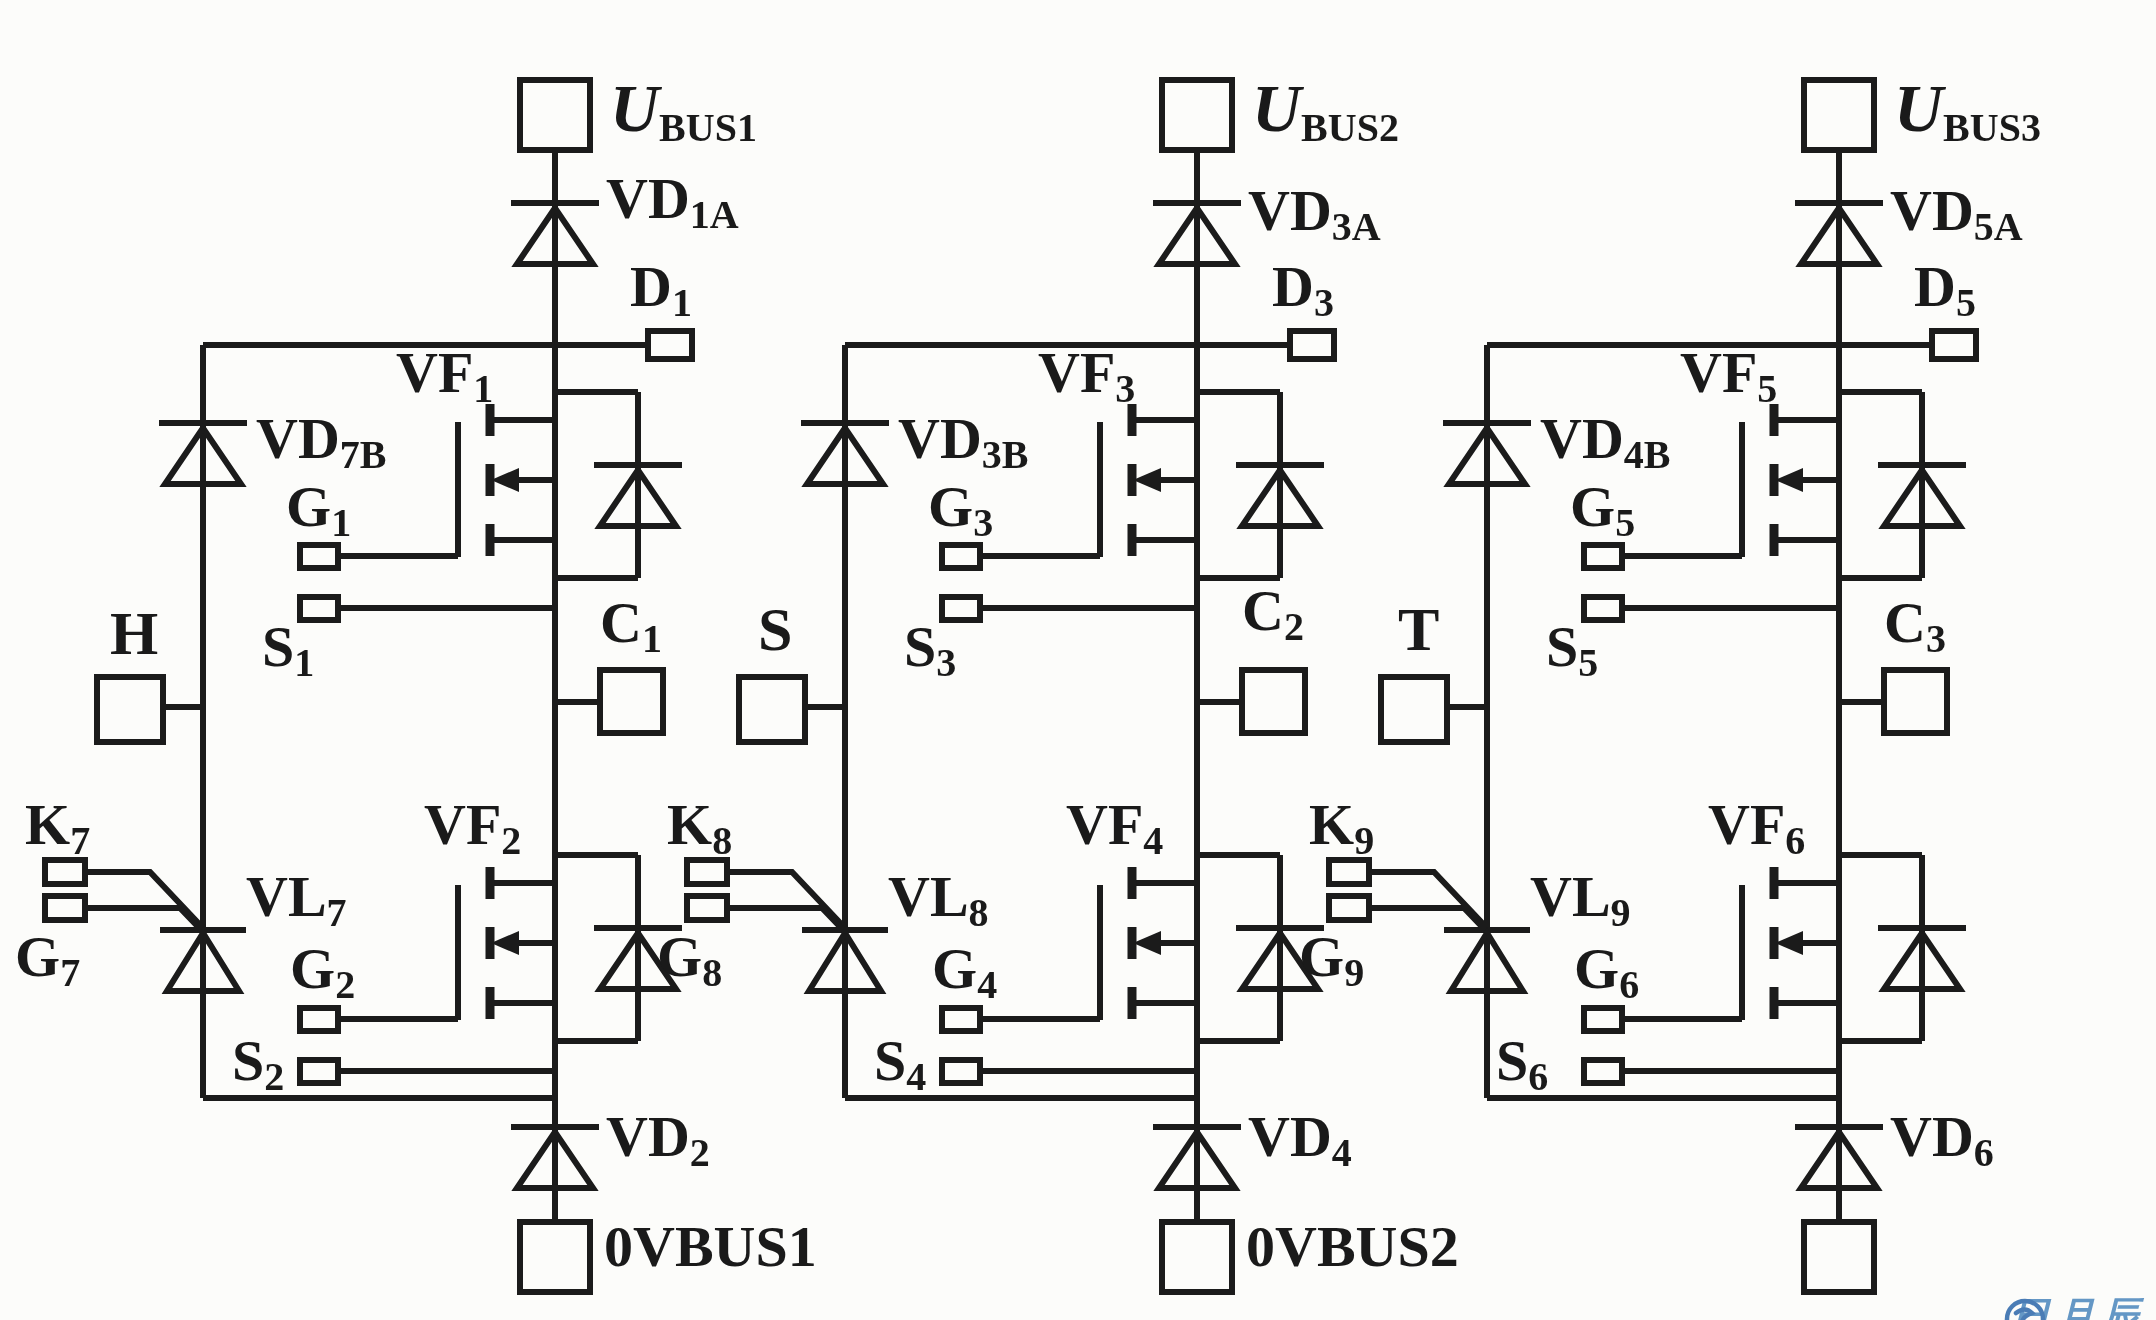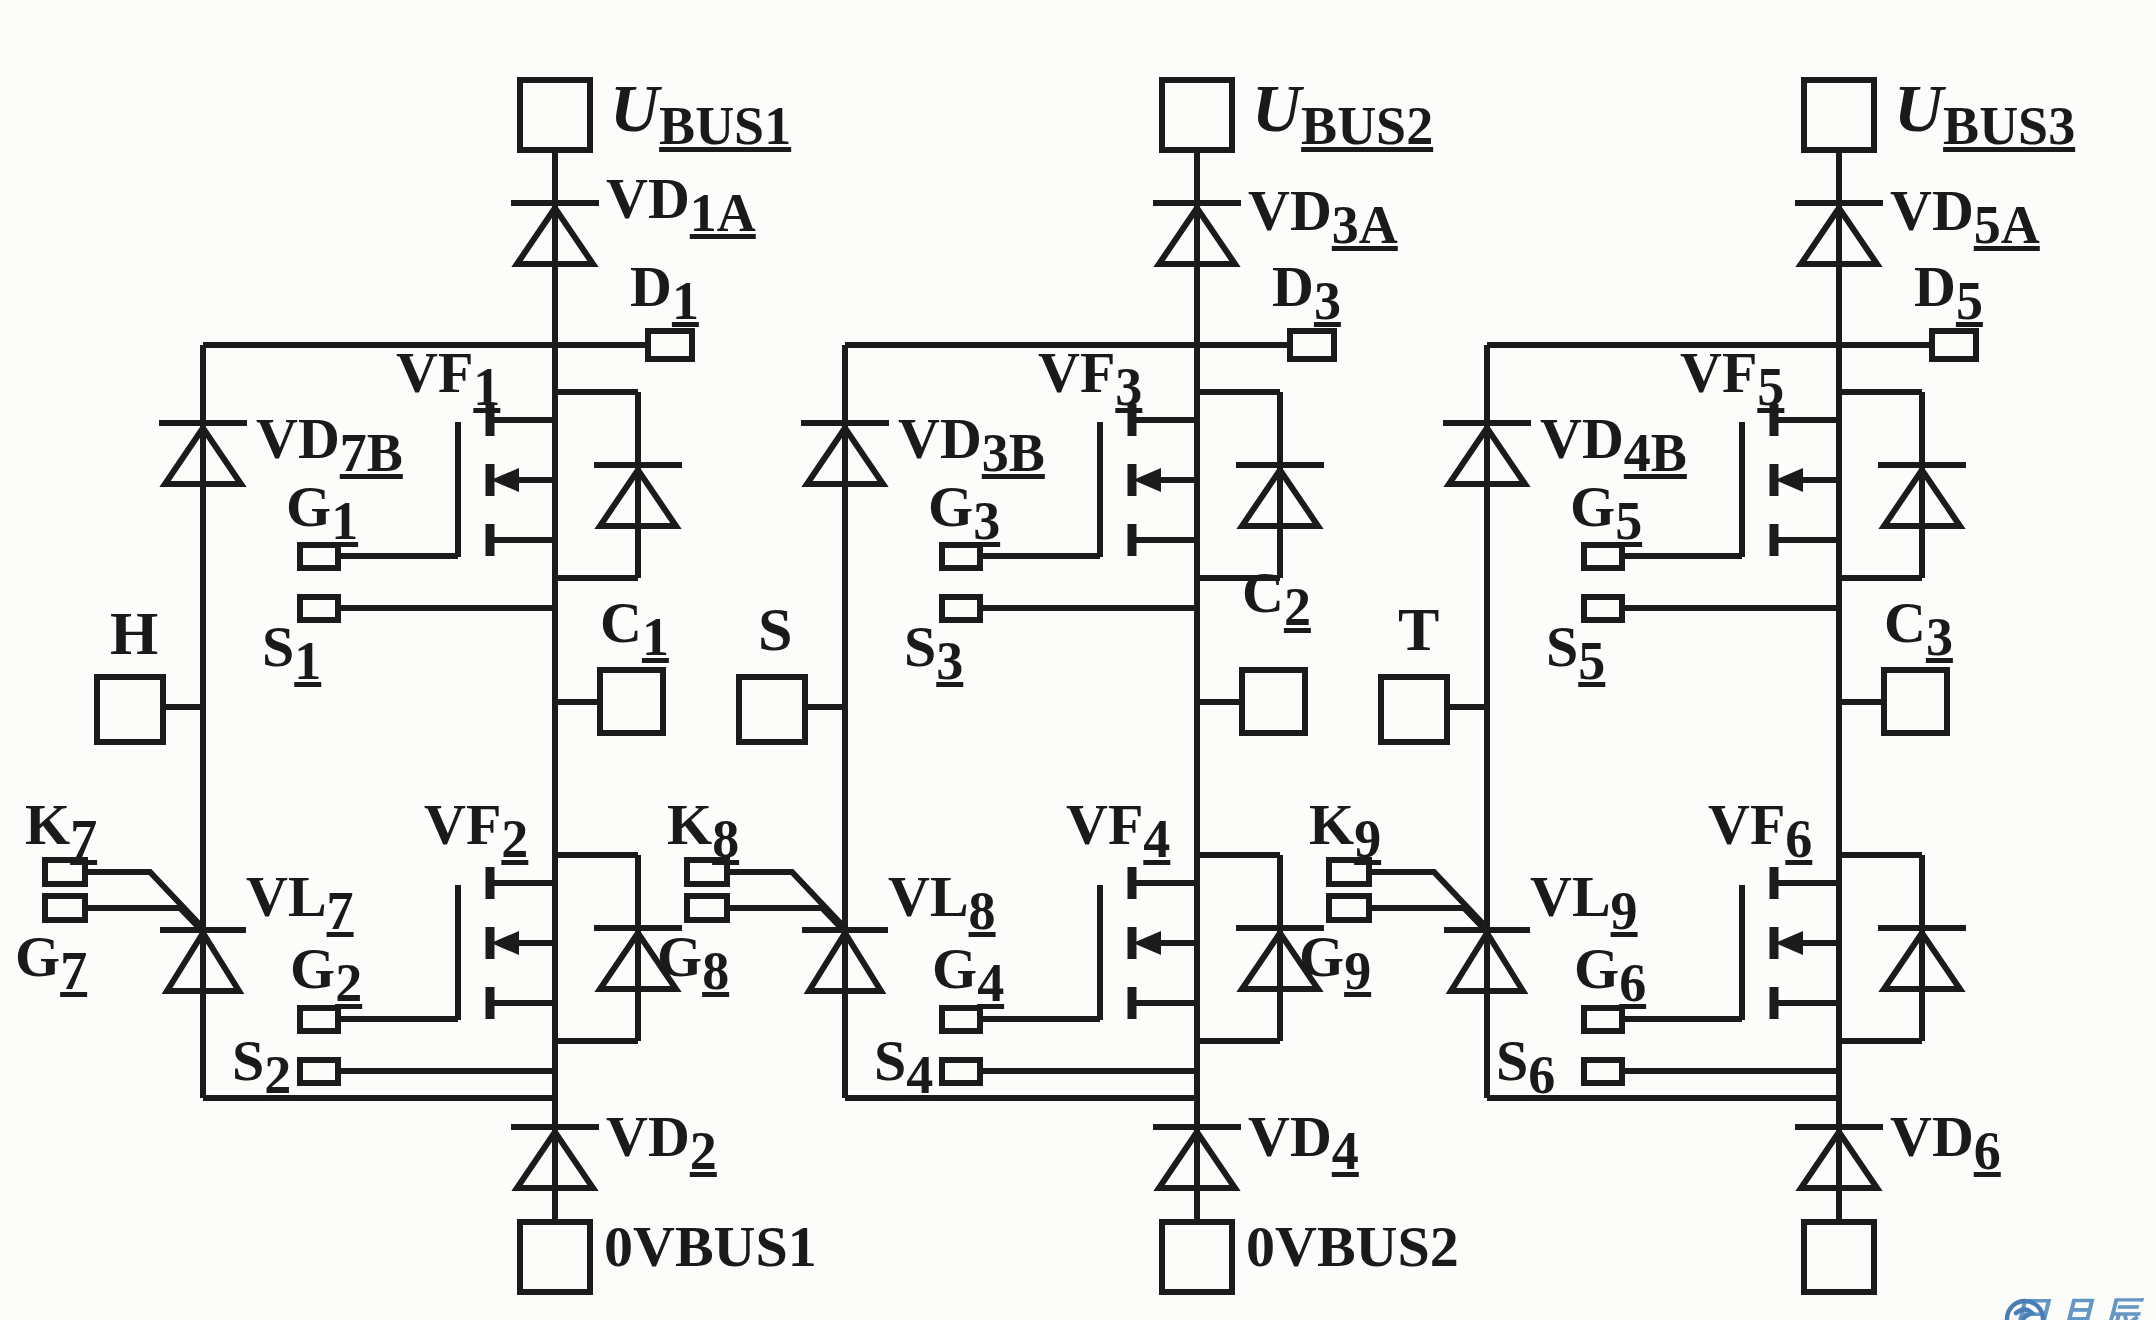--- a/index.html
+++ b/index.html
@@ -1,21 +1,21 @@
 <!DOCTYPE html>
 <html><head>
 <meta charset="utf-8">
 <style>
   html,body{margin:0;padding:0;background:#ffffff;}
   .stage{position:relative;width:2156px;height:1320px;background:#fcfcfa;overflow:hidden;
          font-family:"Liberation Serif", serif;}
   svg{position:absolute;left:0;top:0;}
   .lbl{position:absolute;font-family:"Liberation Serif", serif;font-weight:600;
        font-size:58px;color:#1a1a1a;line-height:1;white-space:nowrap;}
-  .lbl .sub{font-size:54px;vertical-align:-0.24em;text-decoration:underline;}
+  .lbl .sub{font-size:40px;vertical-align:-0.24em;}
   .lbl .u{font-style:italic;font-size:68px;font-weight:600;}
   .lbl-term{font-size:62px;}
   .wm{position:absolute;left:2002px;top:1264px;display:flex;align-items:flex-start;gap:8px;margin-top:32px;}
   .wm-text{font-family:"DejaVu Serif", serif;font-size:40px;font-weight:700;
            font-style:italic;color:#6497c5;letter-spacing:5px;line-height:1;}
 </style>
 </head>
 <body>
 
 <div class="stage">
@@ -96,21 +96,21 @@
   <div class="lbl" style="left:606px;top:1108px"><span>VD</span><span class="sub">2</span></div>
   <div class="lbl" style="left:604px;top:1218px"><span>0VBUS1</span></div>
 
   <div class="lbl" style="left:1252px;top:74px"><span class="u">U</span><span class="sub">BUS2</span></div>
   <div class="lbl" style="left:1248px;top:182px"><span>VD</span><span class="sub">3A</span></div>
   <div class="lbl" style="left:1272px;top:258px"><span>D</span><span class="sub">3</span></div>
   <div class="lbl" style="left:1038px;top:344px"><span>VF</span><span class="sub">3</span></div>
   <div class="lbl" style="left:898px;top:410px"><span>VD</span><span class="sub">3B</span></div>
   <div class="lbl" style="left:928px;top:478px"><span>G</span><span class="sub">3</span></div>
   <div class="lbl" style="left:904px;top:618px"><span>S</span><span class="sub">3</span></div>
-  <div class="lbl" style="left:1242px;top:564px"><span>C</span><span class="sub">2</span></div>
+  <div class="lbl" style="left:1242px;top:582px"><span>C</span><span class="sub">2</span></div>
   <div class="lbl lbl-term" style="left:758px;top:598px"><span>S</span></div>
   <div class="lbl" style="left:667px;top:796px"><span>K</span><span class="sub">8</span></div>
   <div class="lbl" style="left:657px;top:928px"><span>G</span><span class="sub">8</span></div>
   <div class="lbl" style="left:888px;top:868px"><span>VL</span><span class="sub">8</span></div>
   <div class="lbl" style="left:1066px;top:796px"><span>VF</span><span class="sub">4</span></div>
   <div class="lbl" style="left:932px;top:940px"><span>G</span><span class="sub">4</span></div>
   <div class="lbl" style="left:874px;top:1032px"><span>S</span><span class="sub">4</span></div>
   <div class="lbl" style="left:1248px;top:1108px"><span>VD</span><span class="sub">4</span></div>
   <div class="lbl" style="left:1246px;top:1218px"><span>0VBUS2</span></div>
 

